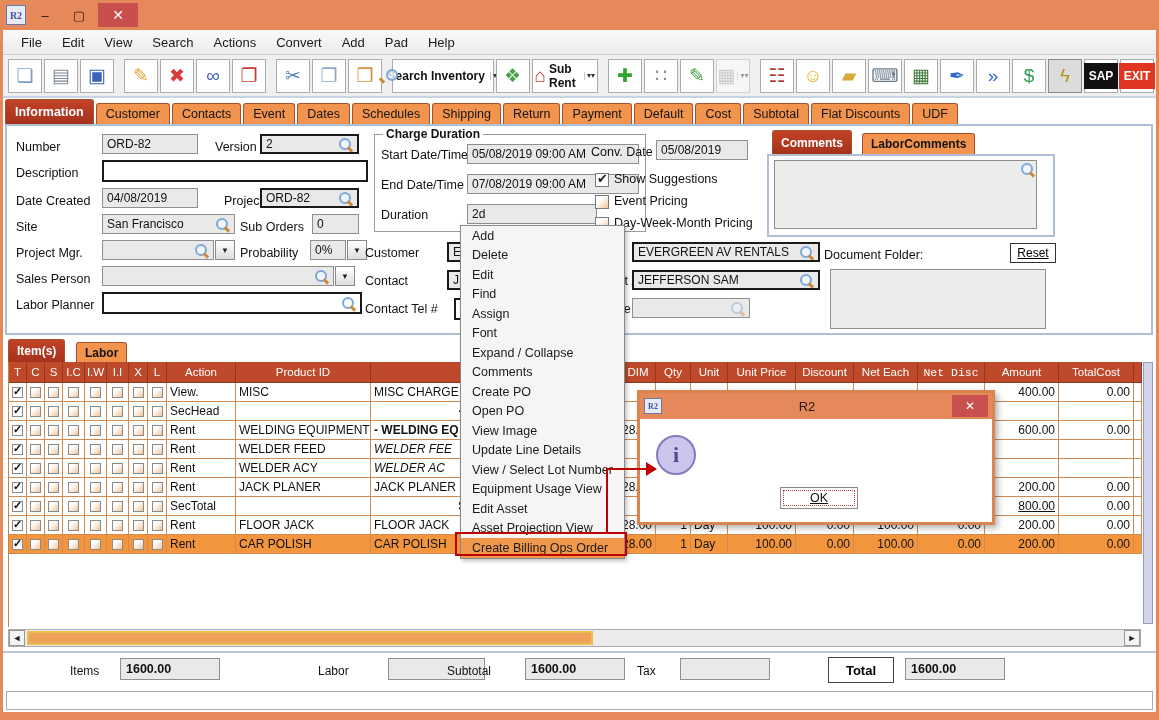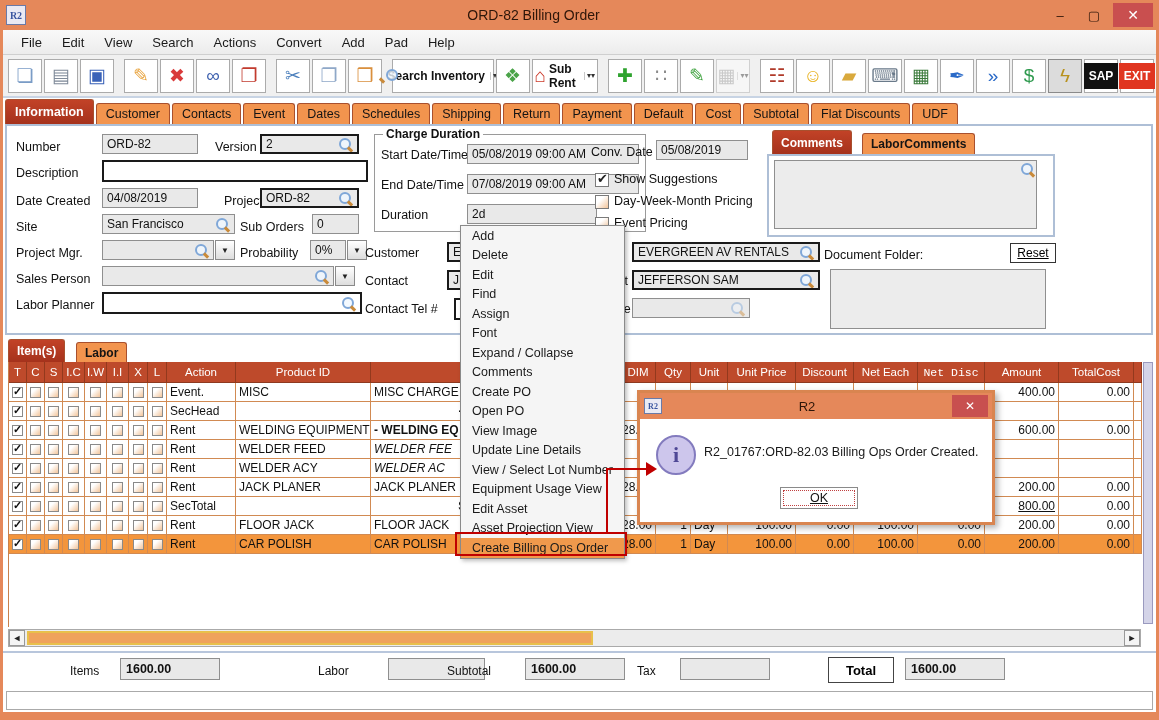--- a/index.html
+++ b/index.html
@@ -93,21 +93,20 @@
   #anno-box{position:absolute;left:455px;top:532px;width:172px;height:24px;border:2px solid #C00000;box-sizing:border-box;background:transparent;z-index:80;}
   #anno-arrowhead{position:absolute;left:646px;top:462px;width:0;height:0;border-top:7px solid transparent;border-bottom:7px solid transparent;border-left:11px solid #C00000;z-index:80;}
 </style>
 </head>
 <body>
 
 <div id="win">
 
   <div id="titlebar">
     <div class="appicon">R2</div>
-    <div id="title">ORD-82 Billing Order</div>
     <div class="winbtn">–</div>
     <div class="winbtn">▢</div>
     <div class="winbtn close">✕</div>
   </div>
 
   <div id="client"></div>
 
   <div id="menubar">
       <div class="menuitem">File</div>
       <div class="menuitem">Edit</div>
@@ -288,22 +287,22 @@
       <div class="fld" style="left:92px;top:39px;width:172px;height:20px">07/08/2019 09:00 AM</div>
       <span class="flabel" style="left:6px;top:73px">Duration</span>
       <div class="fld" style="left:92px;top:69px;width:130px;height:20px">2d</div>
     </div>
 
     <span class="flabel" style="left:584px;top:19px">Conv. Date</span>
     <div class="fld" style="left:649px;top:14px;width:92px;height:20px">05/08/2019</div>
 
     <div style="position:absolute;left:588px;top:46px" id="chklist">
         <div class="chkrow"><span class="jchk on"></span><span>Show Suggestions</span></div>
+        <div class="chkrow"><span class="jchk"></span><span>Event Pricing</span></div>
         <div class="chkrow"><span class="jchk"></span><span>Day-Week-Month Pricing</span></div>
-        <div class="chkrow"><span class="jchk"></span><span>Event Pricing</span></div>
       </div>
 
     <span class="flabel" style="left:358px;top:120px">Customer</span>
     <div class="fld dark" style="left:440px;top:116px;width:120px;height:20px">EVERGREEN AV RENTALS</div>
     <div class="fld dark" style="left:625px;top:116px;width:188px;height:20px">
         <span>EVERGREEN AV RENTALS</span>
         <span class="magi magr"></span>
       </div>
 
     <span class="flabel" style="left:358px;top:148px">Contact</span>
@@ -383,21 +382,21 @@
         </div>
         <div class="tcell c" style="width: 22px; padding: 0px;">
           <span class="cb"></span>
         </div>
         <div class="tcell c" style="width: 19px; padding: 0px;">
           <span class="cb"></span>
         </div>
         <div class="tcell c" style="width: 19px; padding: 0px;">
           <span class="cb"></span>
         </div>
-        <div class="tcell" style="width: 69px;">Event.</div>
+        <div class="tcell" style="width: 69px;">View.</div>
         <div class="tcell" style="width: 135px;">MISC</div>
         <div class="tcell" style="width: 250px;">MISC CHARGE</div>
         <div class="tcell r" style="width: 35px;"></div>
         <div class="tcell r" style="width: 35px;"></div>
         <div class="tcell" style="width: 37px;"></div>
         <div class="tcell r" style="width: 68px;"></div>
         <div class="tcell r" style="width: 58px;"></div>
         <div class="tcell r" style="width: 64px;"></div>
         <div class="tcell r" style="width: 67px;"></div>
         <div class="tcell r" style="width: 74px;">400.00</div>
@@ -761,21 +760,20 @@
     </div>
 
   <div id="dialog">
     <div id="dlg-title">
       <div class="appicon" style="width:16px;height:14px;font-size:8px">R2</div>
       <div class="ttl">R2</div>
       <div id="dlg-close">✕</div>
     </div>
     <div id="dlg-body">
       <div id="dlg-info">i</div>
-      <div id="dlg-msg">R2_01767:ORD-82.03 Billing Ops Order Created.</div>
       <div id="dlg-ok">OK</div>
     </div>
   </div>
 
   <div id="anno-box"></div>
   <div class="anno" style="left:606px;top:468px;width:2px;height:66px"></div>
   <div class="anno" style="left:606px;top:468px;width:42px;height:2px"></div>
   <div id="anno-arrowhead"></div>
 
 </div>

